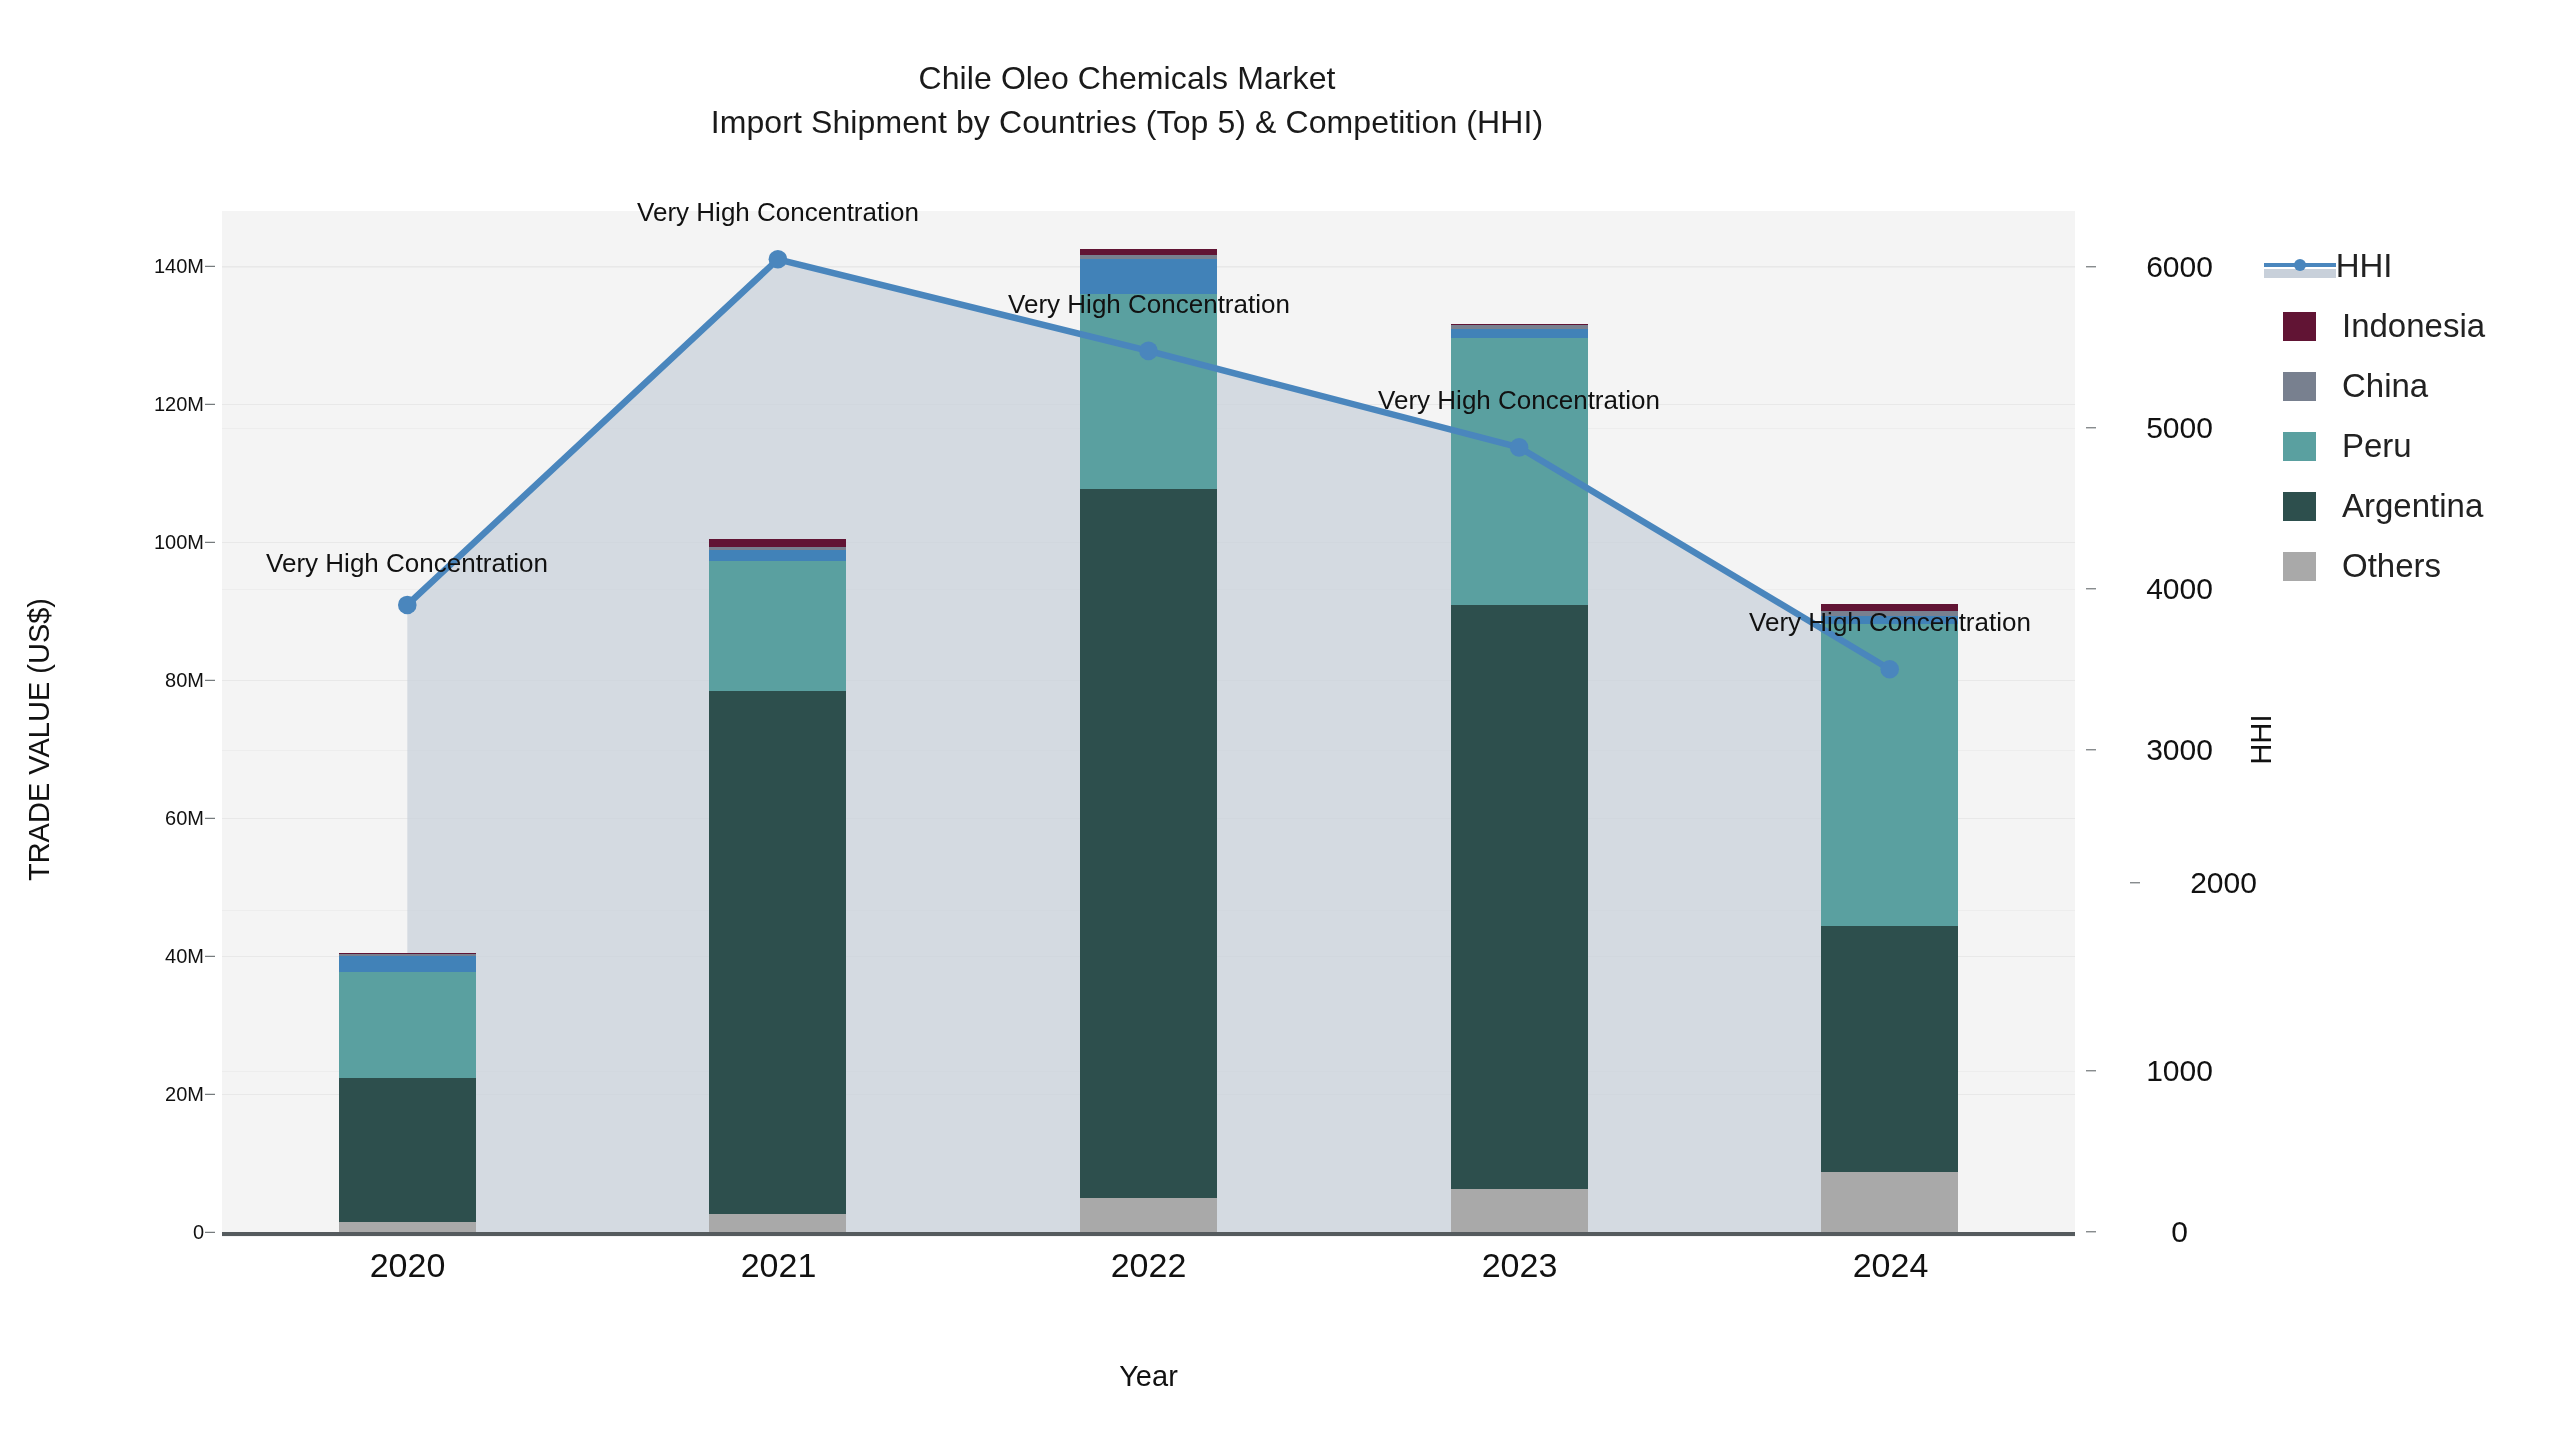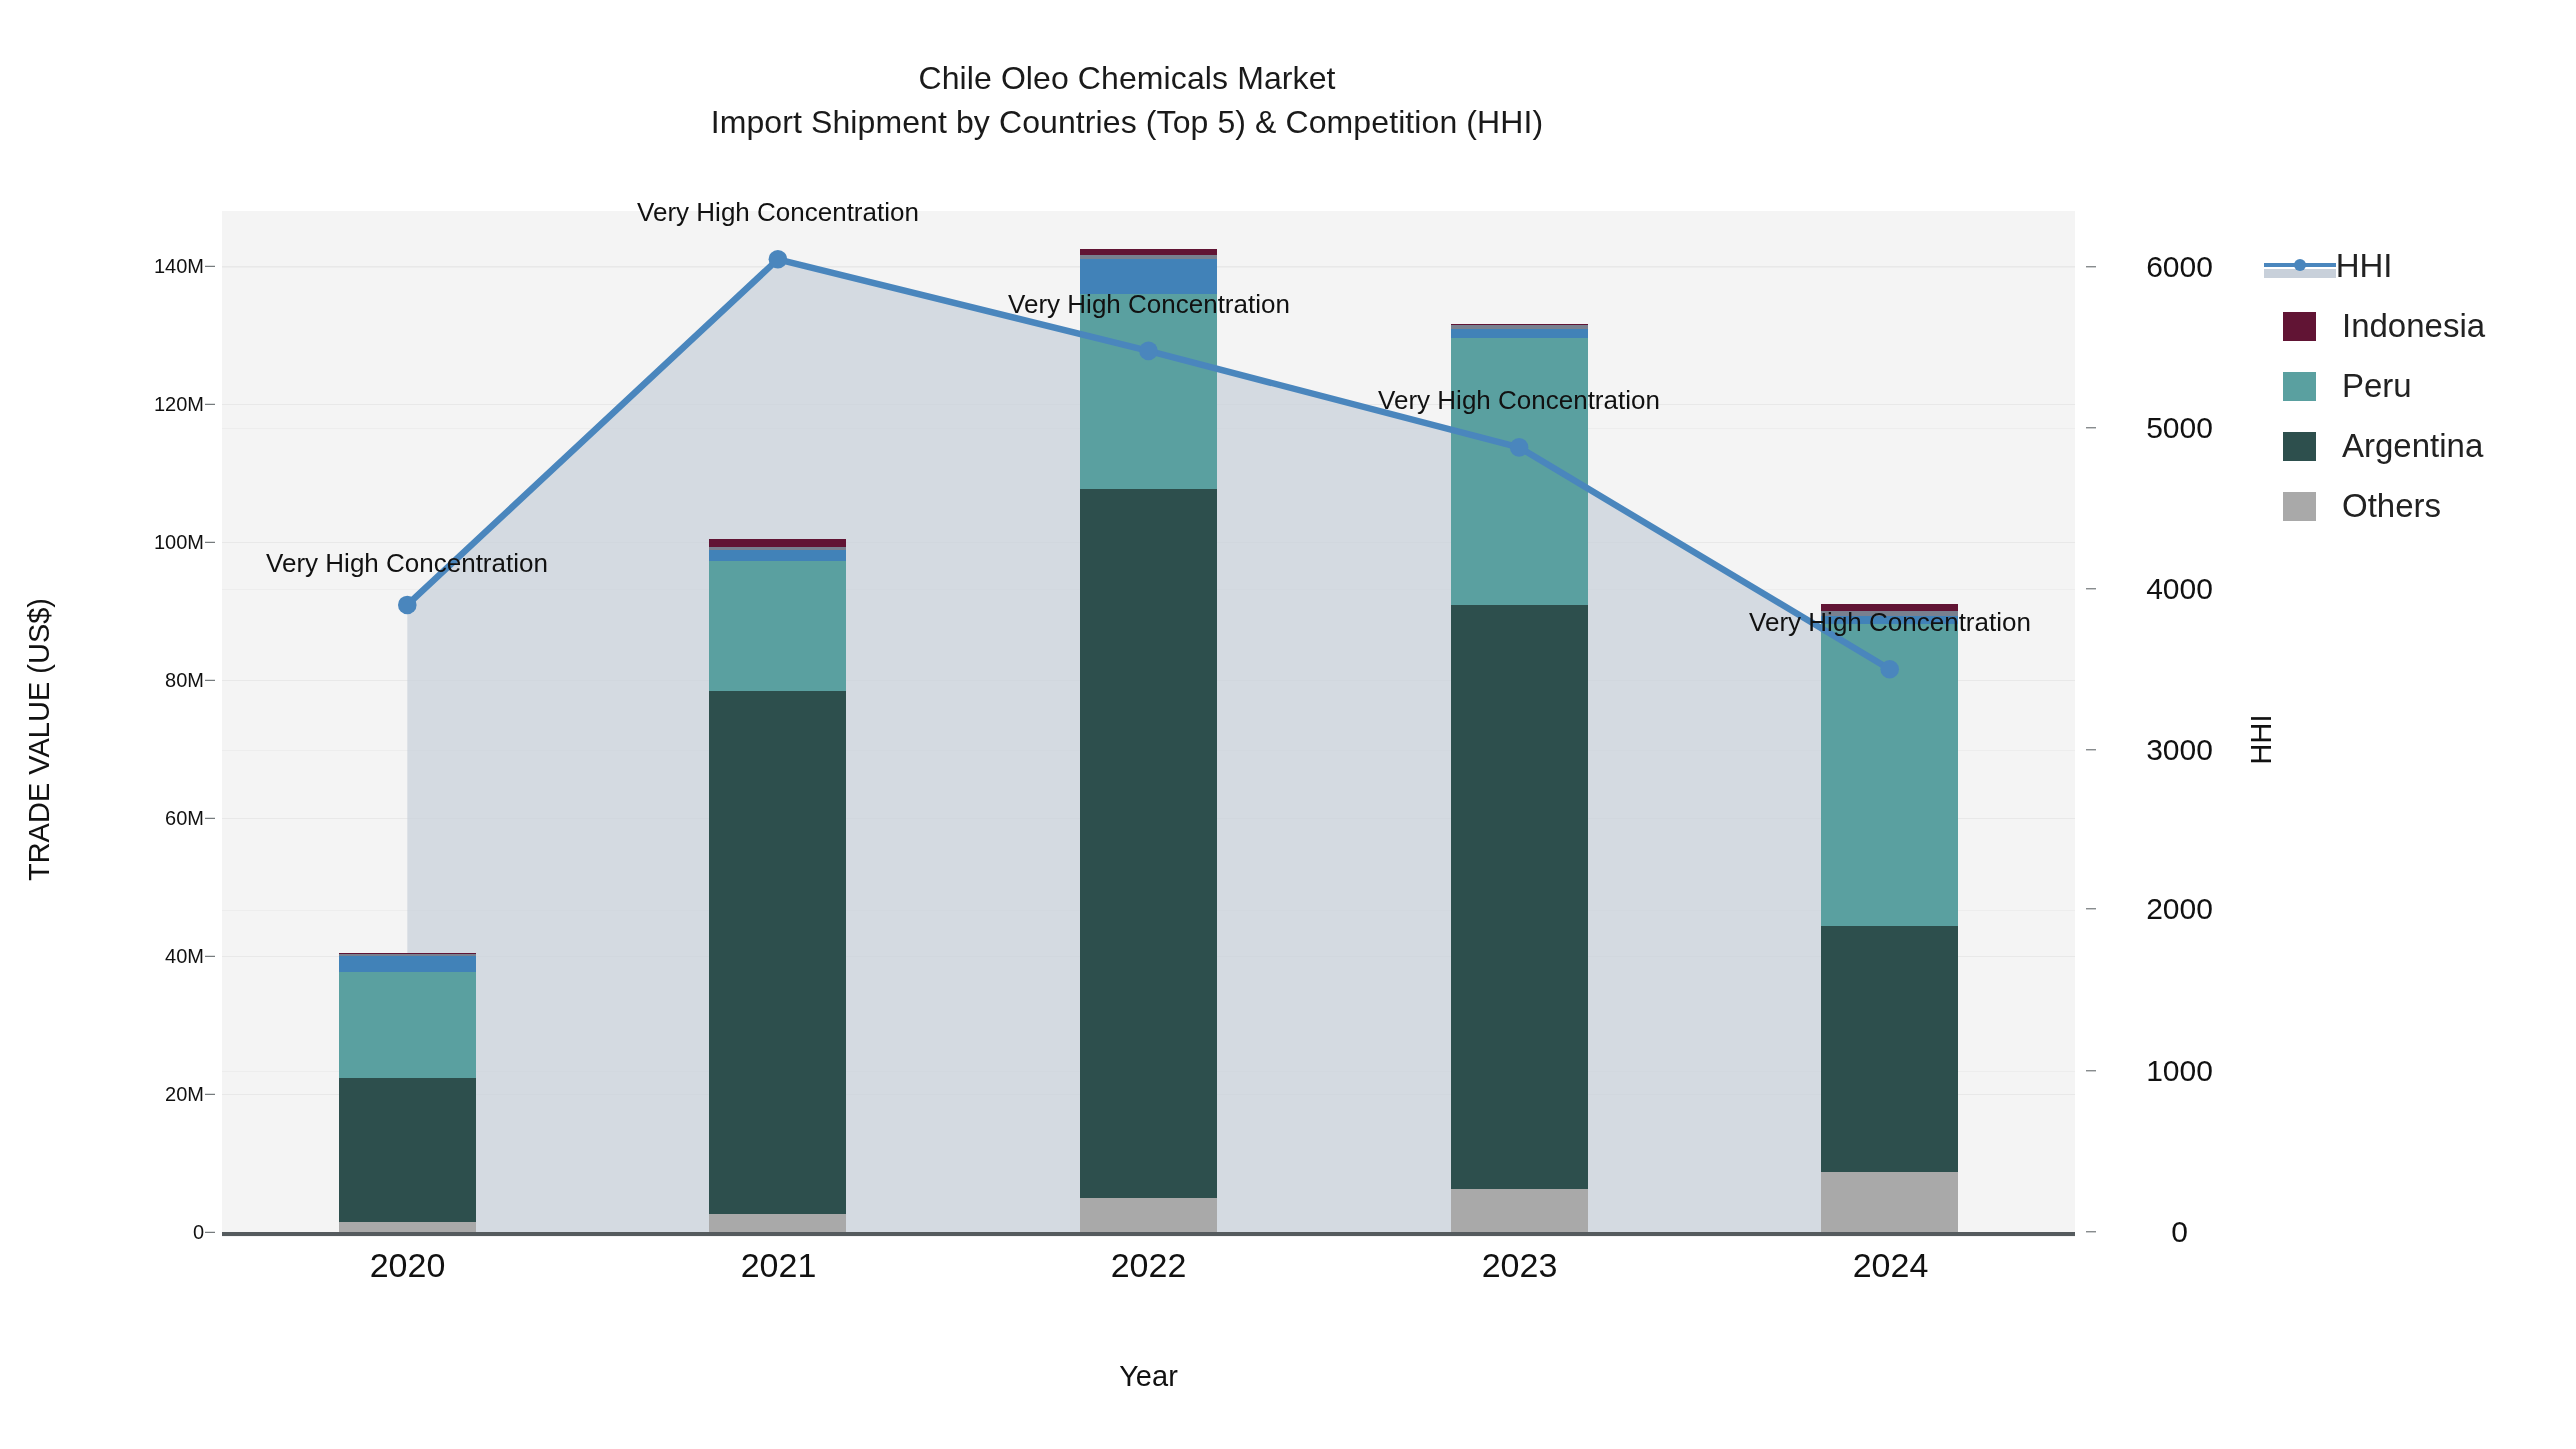--- a/index.html
+++ b/index.html
@@ -210,21 +210,21 @@
       <div class="ytl" style="top: 1232px;">0<span class="tickmark"></span></div>
       <div class="ytl" style="top: 1094px;">20M<span class="tickmark"></span></div>
       <div class="ytl" style="top: 956px;">40M<span class="tickmark"></span></div>
       <div class="ytl" style="top: 818px;">60M<span class="tickmark"></span></div>
       <div class="ytl" style="top: 680px;">80M<span class="tickmark"></span></div>
       <div class="ytl" style="top: 542px;">100M<span class="tickmark"></span></div>
       <div class="ytl" style="top: 404px;">120M<span class="tickmark"></span></div>
       <div class="ytl" style="top: 266px;">140M<span class="tickmark"></span></div>
       <div class="ytr" style="top: 1232px;">0<span class="tickmark"></span></div>
       <div class="ytr" style="top: 1071px;">1000<span class="tickmark"></span></div>
-      <div class="ytr" style="top: 909px;">2000<span class="tickmark"></span></div>
+      <div class="ytr" style="top: 883px; margin-left: 44px;">2000<span class="tickmark"></span></div>
       <div class="ytr" style="top: 750px;">3000<span class="tickmark"></span></div>
       <div class="ytr" style="top: 589px;">4000<span class="tickmark"></span></div>
       <div class="ytr" style="top: 428px;">5000<span class="tickmark"></span></div>
       <div class="ytr" style="top: 267px;">6000<span class="tickmark"></span></div>
       <div class="xtick" style="left: 407px;">2020</div>
       <div class="xtick" style="left: 778px;">2021</div>
       <div class="xtick" style="left: 1148px;">2022</div>
       <div class="xtick" style="left: 1519px;">2023</div>
       <div class="xtick" style="left: 1890px;">2024</div>
     </div>
@@ -240,20 +240,24 @@
           <span class="ln"></span>
           <span class="dot"></span>
         </span>
         <span class="legend-label">HHI</span>
       </div>
       <div class="legend-row">
         <span class="legend-swatch" style="background: rgb(97, 20, 52);"></span>
         <span class="legend-label">Indonesia</span>
       </div>
       <div class="legend-row">
+        <span class="legend-swatch" style="background: rgb(120, 128, 143);"></span>
+        <span class="legend-label">China</span>
+      </div>
+      <div class="legend-row">
         <span class="legend-swatch" style="background: rgb(90, 160, 160);"></span>
         <span class="legend-label">Peru</span>
       </div>
       <div class="legend-row">
         <span class="legend-swatch" style="background: rgb(45, 79, 77);"></span>
         <span class="legend-label">Argentina</span>
       </div>
       <div class="legend-row">
         <span class="legend-swatch" style="background: rgb(169, 169, 169);"></span>
         <span class="legend-label">Others</span>

